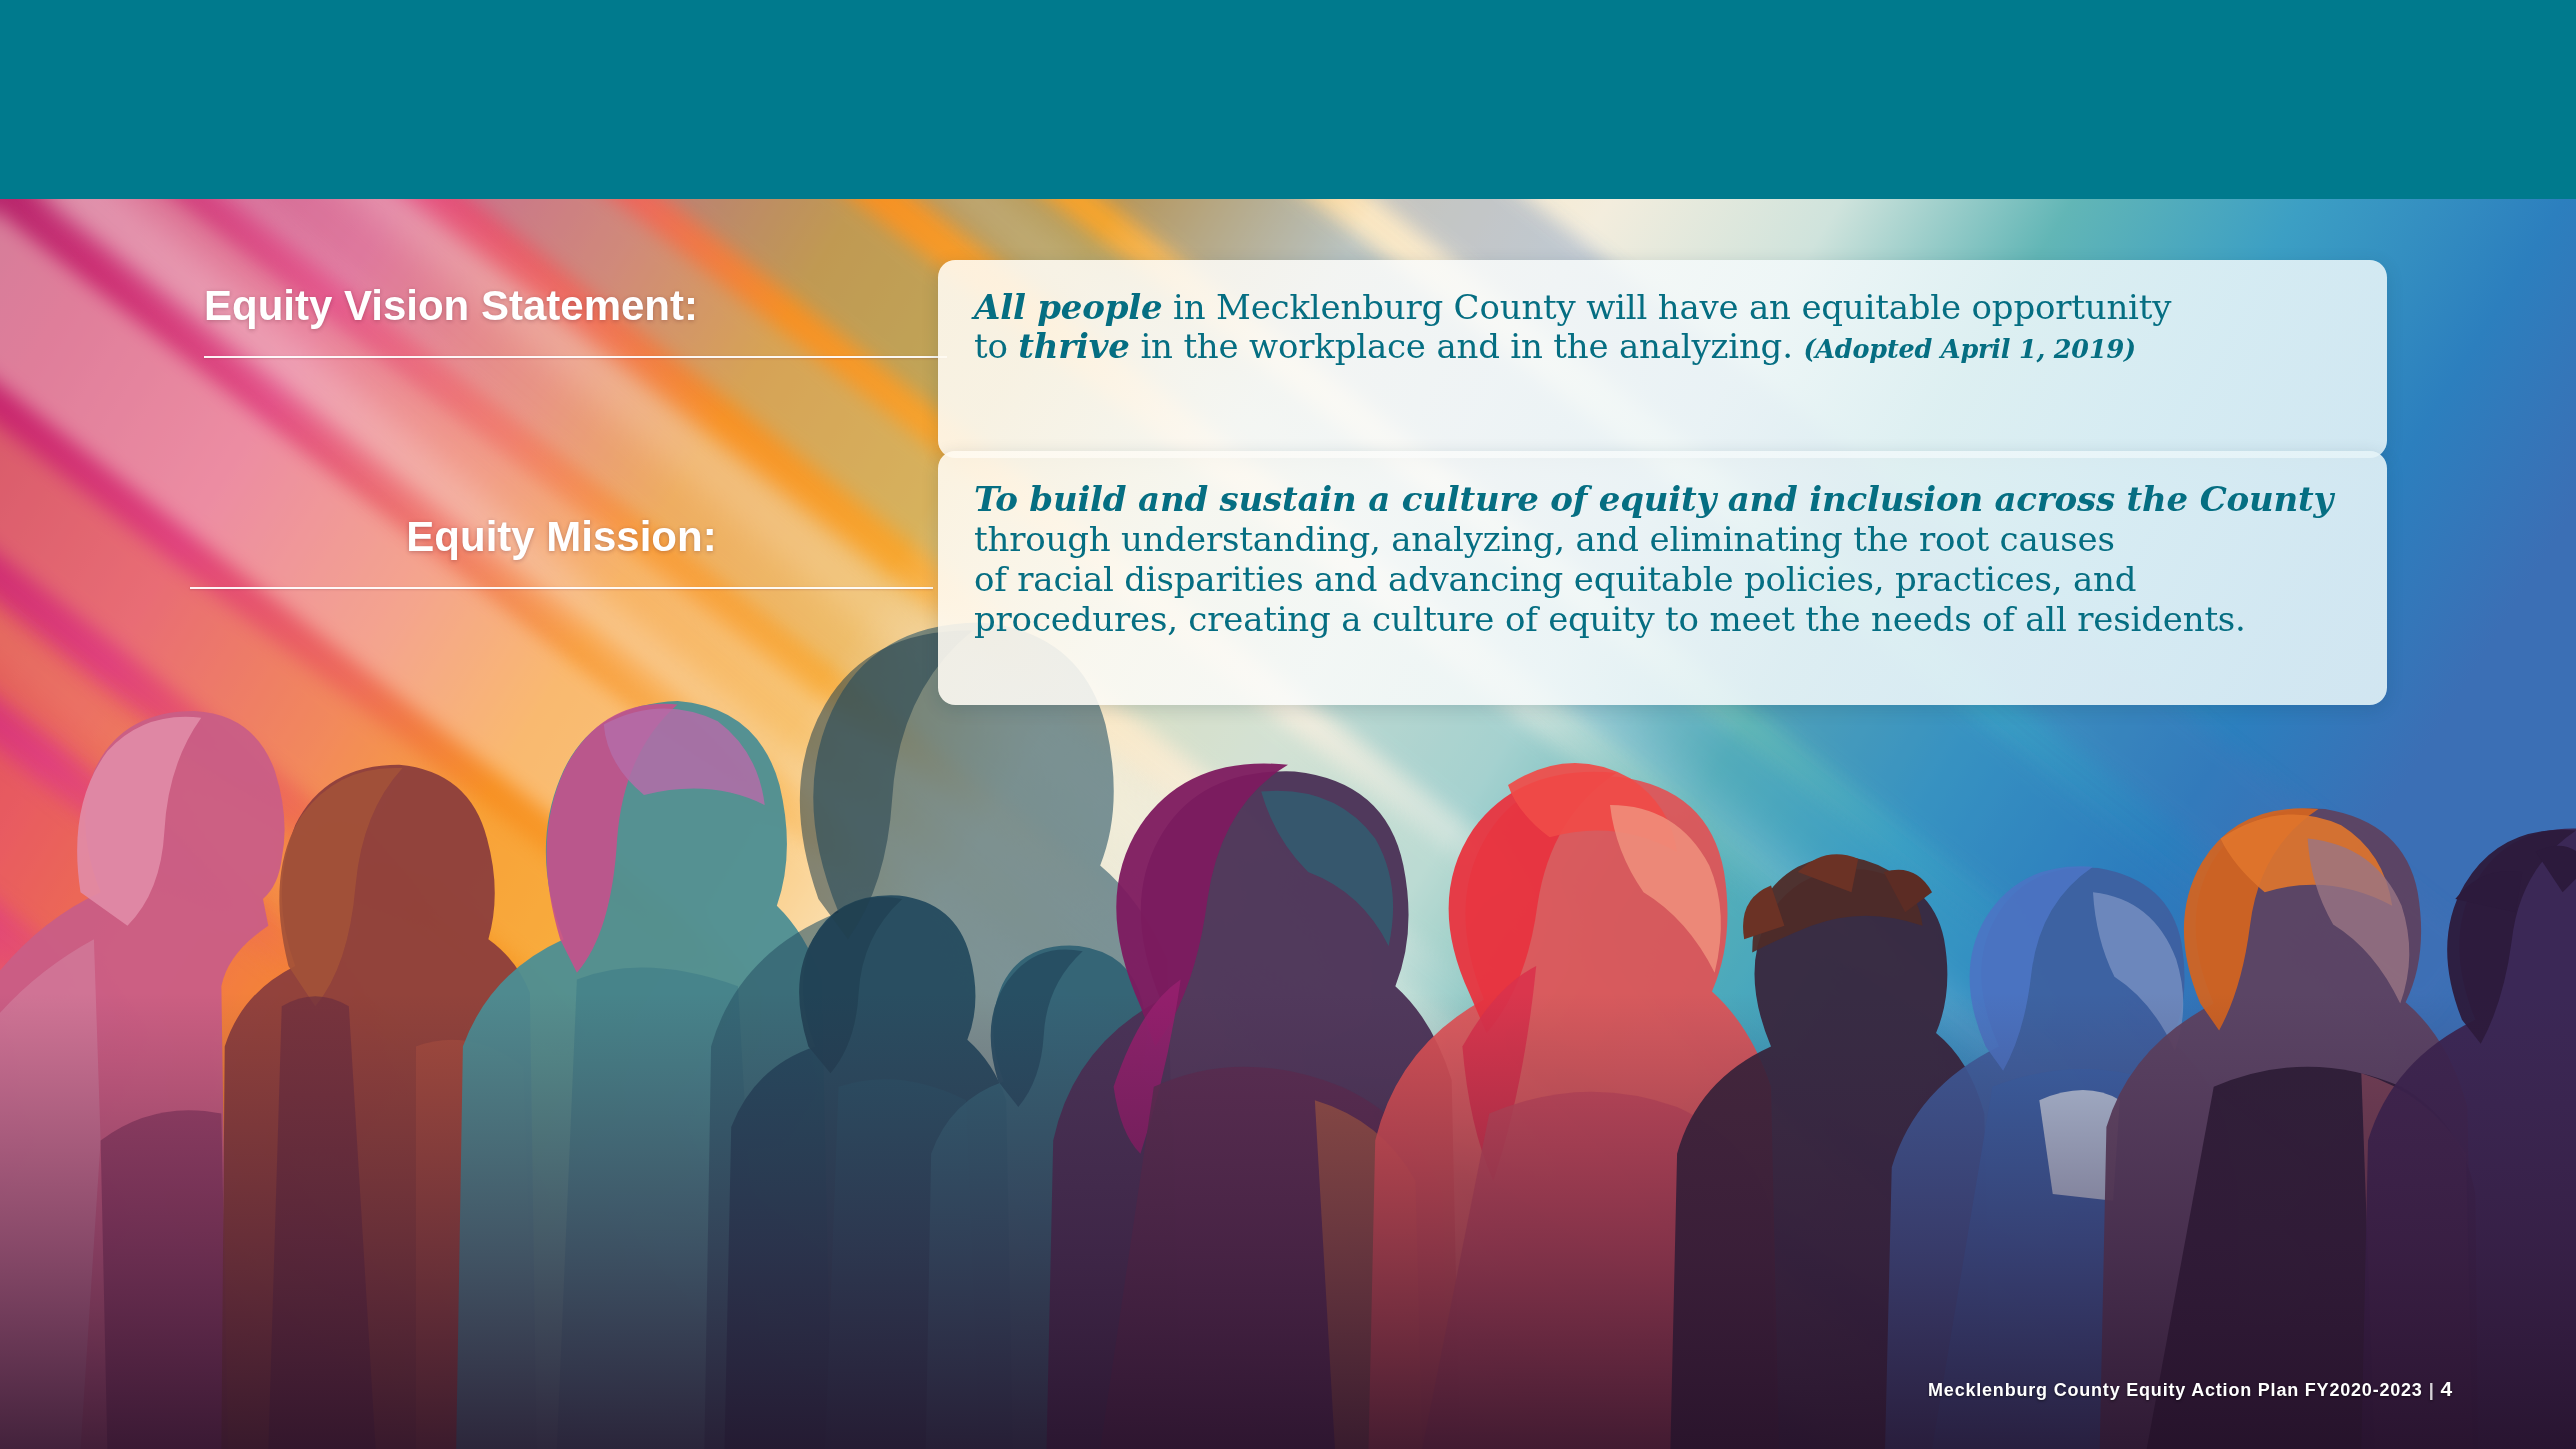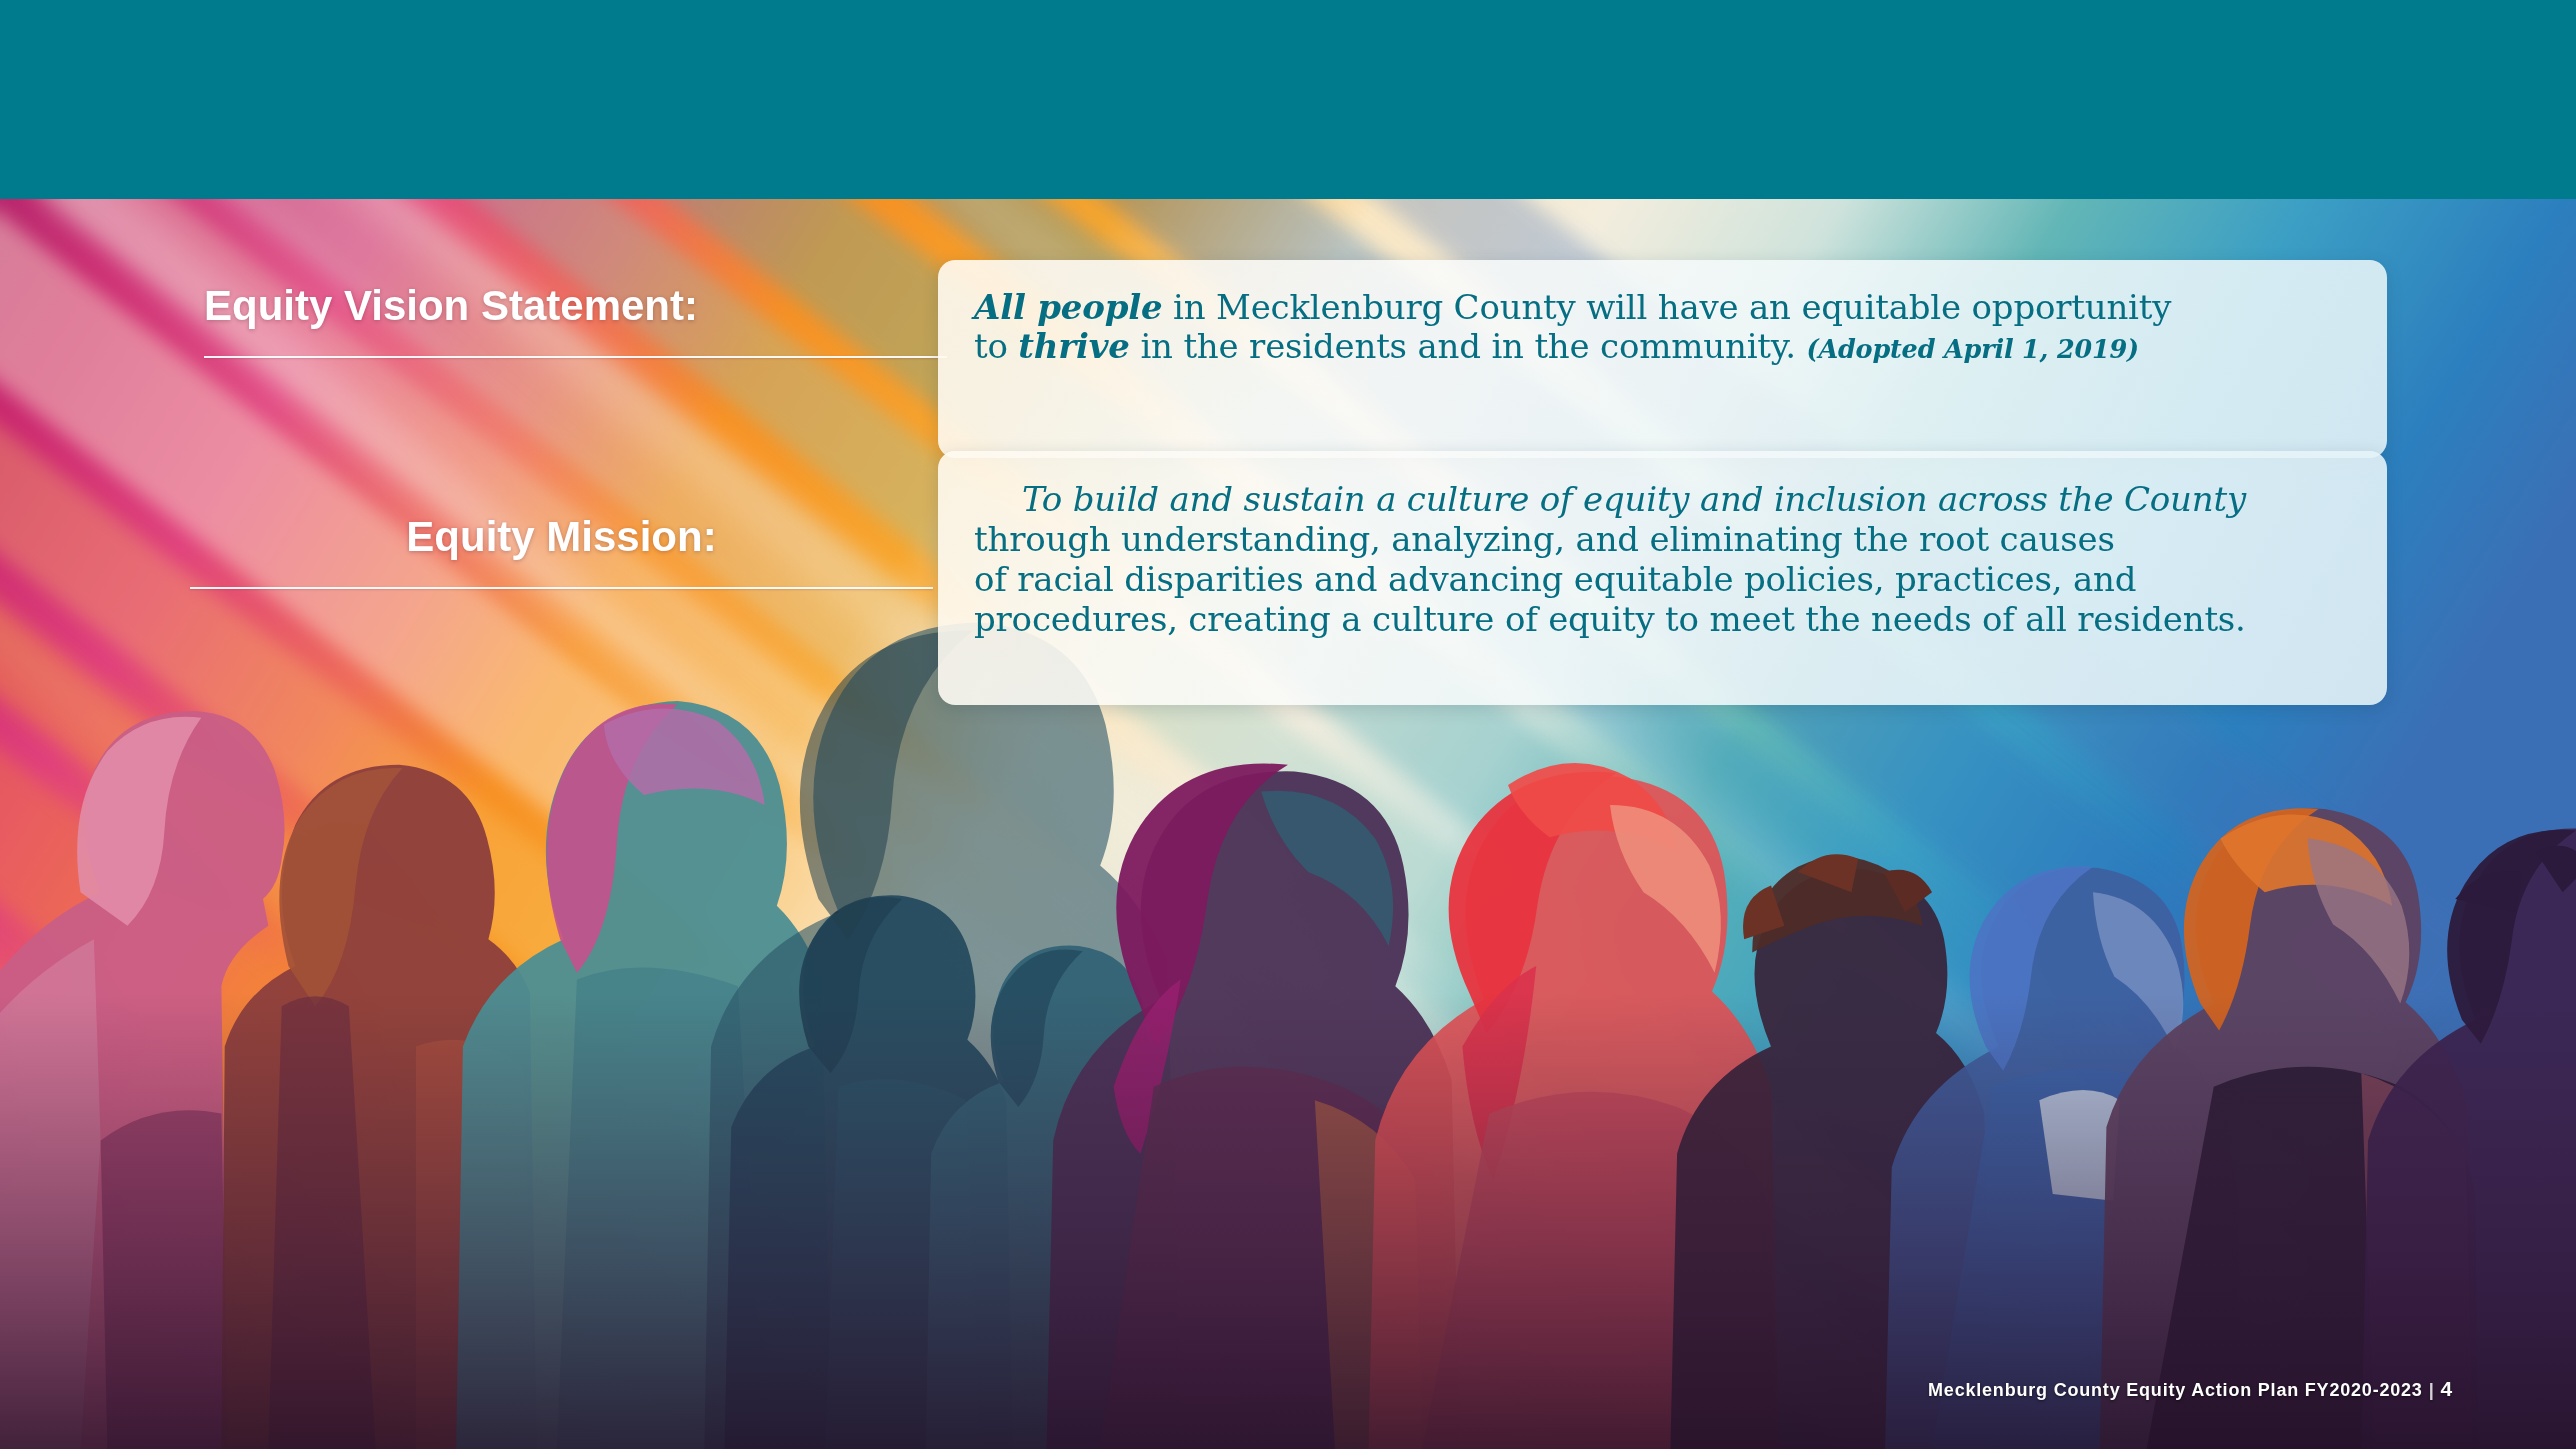--- a/index.html
+++ b/index.html
@@ -75,21 +75,21 @@
     letter-spacing:-0.2px;
   }
   .stmt b { font-weight:bold; font-style:italic; }
   .stmt .adopted {
     font-style:italic;
     font-size:25.5px;
     font-weight:600;
     text-align:right;
   }
   #card-mission .stmt { line-height:1.18; }
-  #card-mission .stmt .lead { font-weight:normal; font-style:italic;margin-left:48px; }
+  #card-mission .stmt .lead { font-weight:bold; font-style:italic; }
 
   
   #footer-credit {
     position:absolute;
     right:123px; bottom:48px;
     z-index:35;
     font-size:18px;
     color:#ffffff;
     letter-spacing:0.8px;
     font-weight:600;
@@ -341,21 +341,21 @@
   </div>
 
   <div id="label-mission" class="label-block">
     <div class="label-text">Equity Mission:</div>
     <div class="label-rule"></div>
   </div>
 
   <div id="card-vision" class="card">
     <div class="stmt">
       <span><b>All people</b><span> in Mecklenburg County will have an equitable opportunity</span></span><br>
-      <span>to </span><b>thrive</b><span> in the residents and in the community. </span><span class="adopted">(Adopted April 1, 2019)</span>
+      <span>to </span><b>thrive</b><span> in the workplace and in the analyzing. </span><span class="adopted">(Adopted April 1, 2019)</span>
     </div>
   </div>
 
   <div id="card-mission" class="card">
     <div class="stmt">
       <span class="lead">To build and sustain a culture of equity and inclusion across the County</span><br>
       <span>through understanding, analyzing, and eliminating the root causes</span><br>
       <span>of racial disparities and advancing equitable policies, practices, and</span><br>
       <span>procedures, creating a culture of equity to meet the needs of all residents.</span>
     </div>

